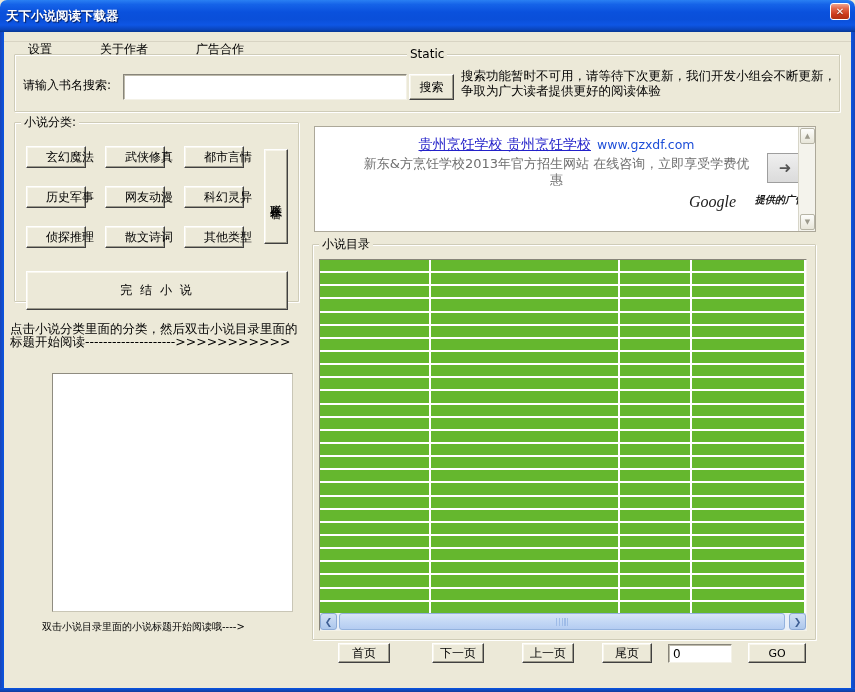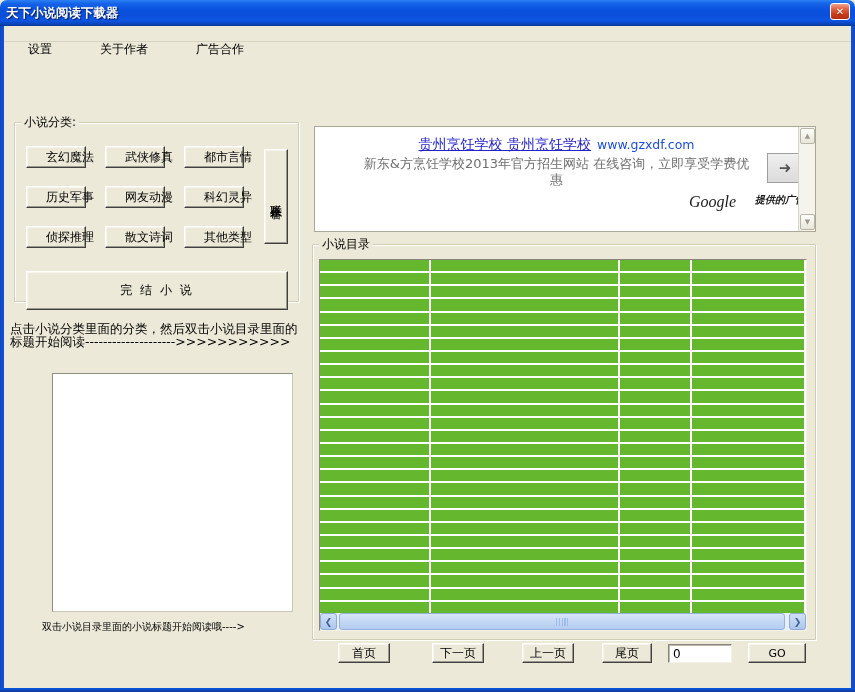--- a/index.html
+++ b/index.html
@@ -10,21 +10,21 @@
     position:relative; width:855px; height:692px; background:#ECE9D8;
     font-size:12px; color:#000; overflow:hidden;
   }
   
   .edge{ position:absolute; background:linear-gradient(90deg,#1A45B8,#0855E3); z-index:5;}
   .edge.l{ left:0; top:22px; width:4px; bottom:0;}
   .edge.r{ right:0; top:22px; width:4px; bottom:0; background:linear-gradient(90deg,#0855E3,#1A45B8);}
   .edge.b{ left:0; right:0; bottom:0; height:4px; background:linear-gradient(180deg,#0855E3,#123C9B);}
 
   .titlebar{
-    position:absolute; left:0; top:0; width:855px; height:26px;
+    position:absolute; left:0; top:0; width:855px; height:32px;
     border-radius:7px 7px 0 0;
     background:linear-gradient(180deg,#2A80F3 0%,#1563E8 14%,#0A51DD 38%,#0A4FD9 60%,#0E56E5 78%,#0A45BC 92%,#063893 100%);
     display:flex; align-items:center; z-index:6;
   }
   .title-text{ color:#fff; font-weight:bold; font-size:12.5px; padding-left:6px;
     text-shadow:1px 1px 1px rgba(0,0,30,.7); }
   .close-btn{
     position:absolute; right:5px; top:3px; width:20px; height:17px;
     background:linear-gradient(180deg,#F0A28C 0%,#E2674A 30%,#CC3A1B 70%,#B02F12 100%);
     border:1px solid #fff; border-radius:3px; color:#fff; font-size:10px; font-weight:bold;
@@ -157,20 +157,27 @@
     <span class="title-text">天下小说阅读下载器</span>
     <span class="close-btn">✕</span>
   </div>
 
   <div class="menubar">
     <span class="menu-item">设置</span>
     <span class="menu-item">关于作者</span>
     <span class="menu-item">广告合作</span>
   </div>
 
+  <div class="groupbox static-group">
+    <span class="gb-label">Static</span>
+    <span class="search-label">请输入书名搜索:</span>
+    <input class="sunken search-input" value="" style="">
+    <button class="btn search-btn">搜索</button>
+    <div class="notice">搜索功能暂时不可用，请等待下次更新，我们开发小组会不断更新，争取为广大读者提供更好的阅读体验</div>
+  </div>
 
   <div class="groupbox cat-group">
     <span class="gb-label">小说分类:</span>
     <div class="cat-grid">
       <button class="btn cat-btn">玄幻魔法</button>
       <button class="btn cat-btn">武侠修真</button>
       <button class="btn cat-btn">都市言情</button>
       <button class="btn cat-btn">历史军事</button>
       <button class="btn cat-btn">网友动漫</button>
       <button class="btn cat-btn">科幻灵异</button>

